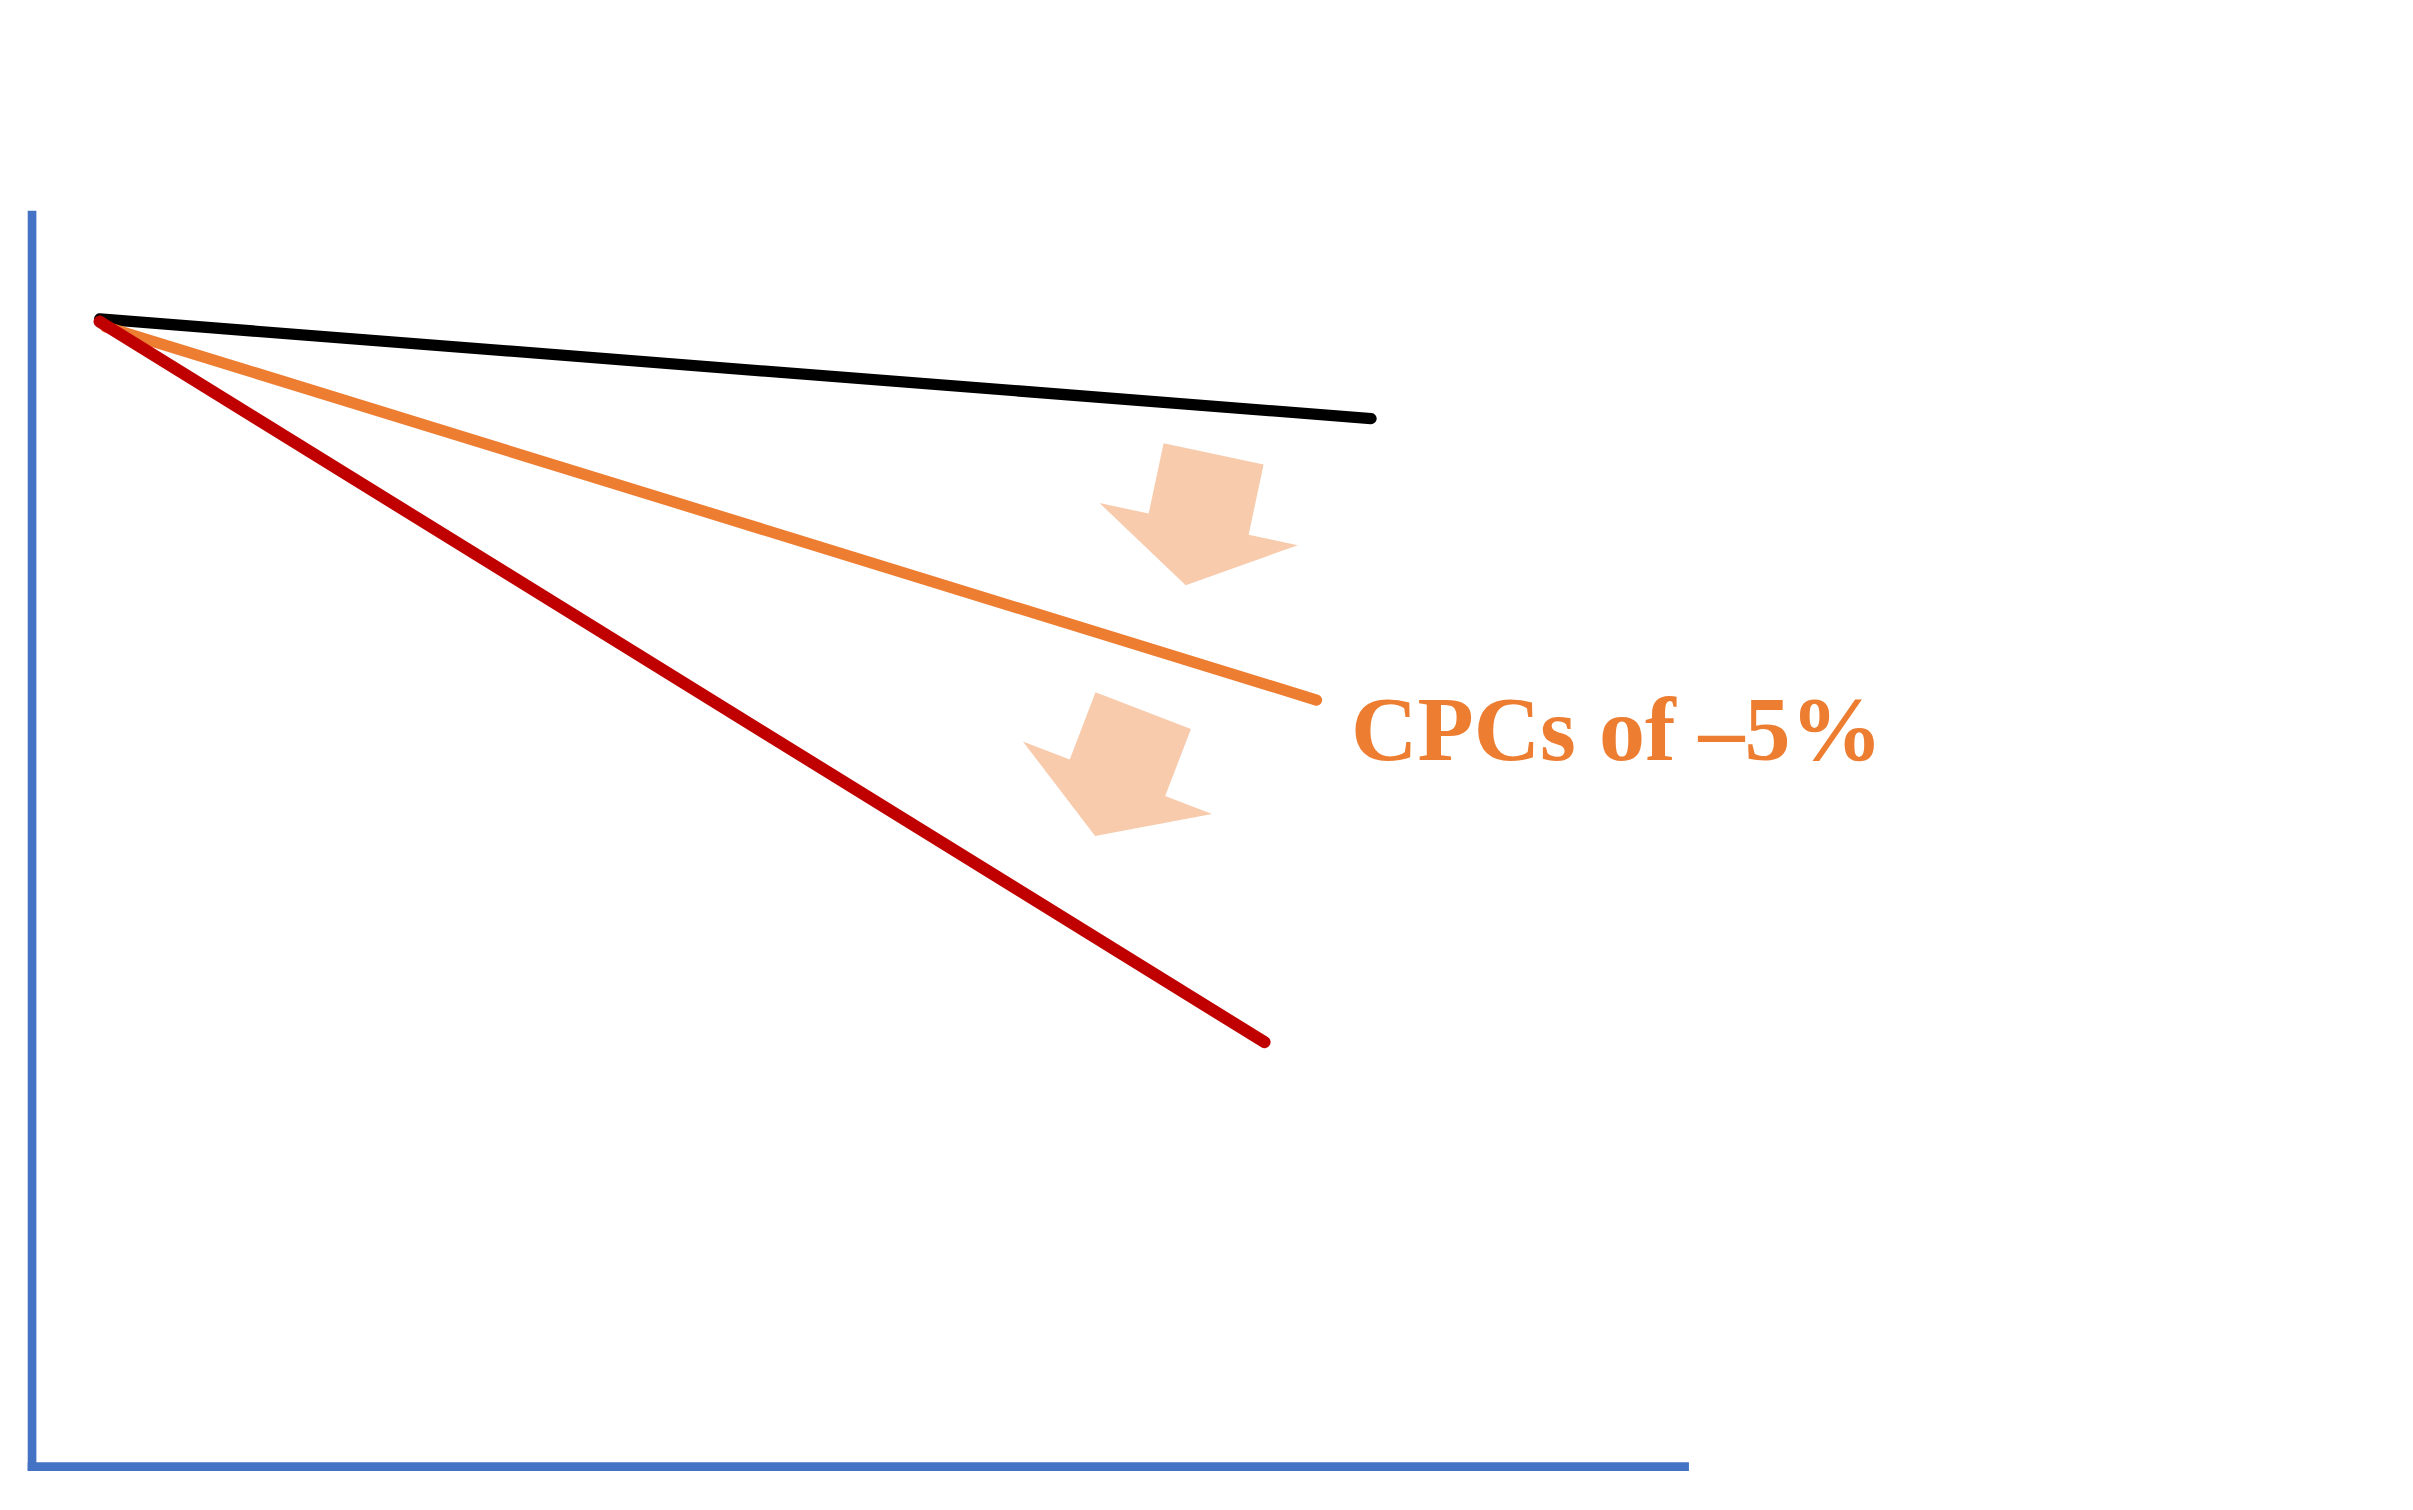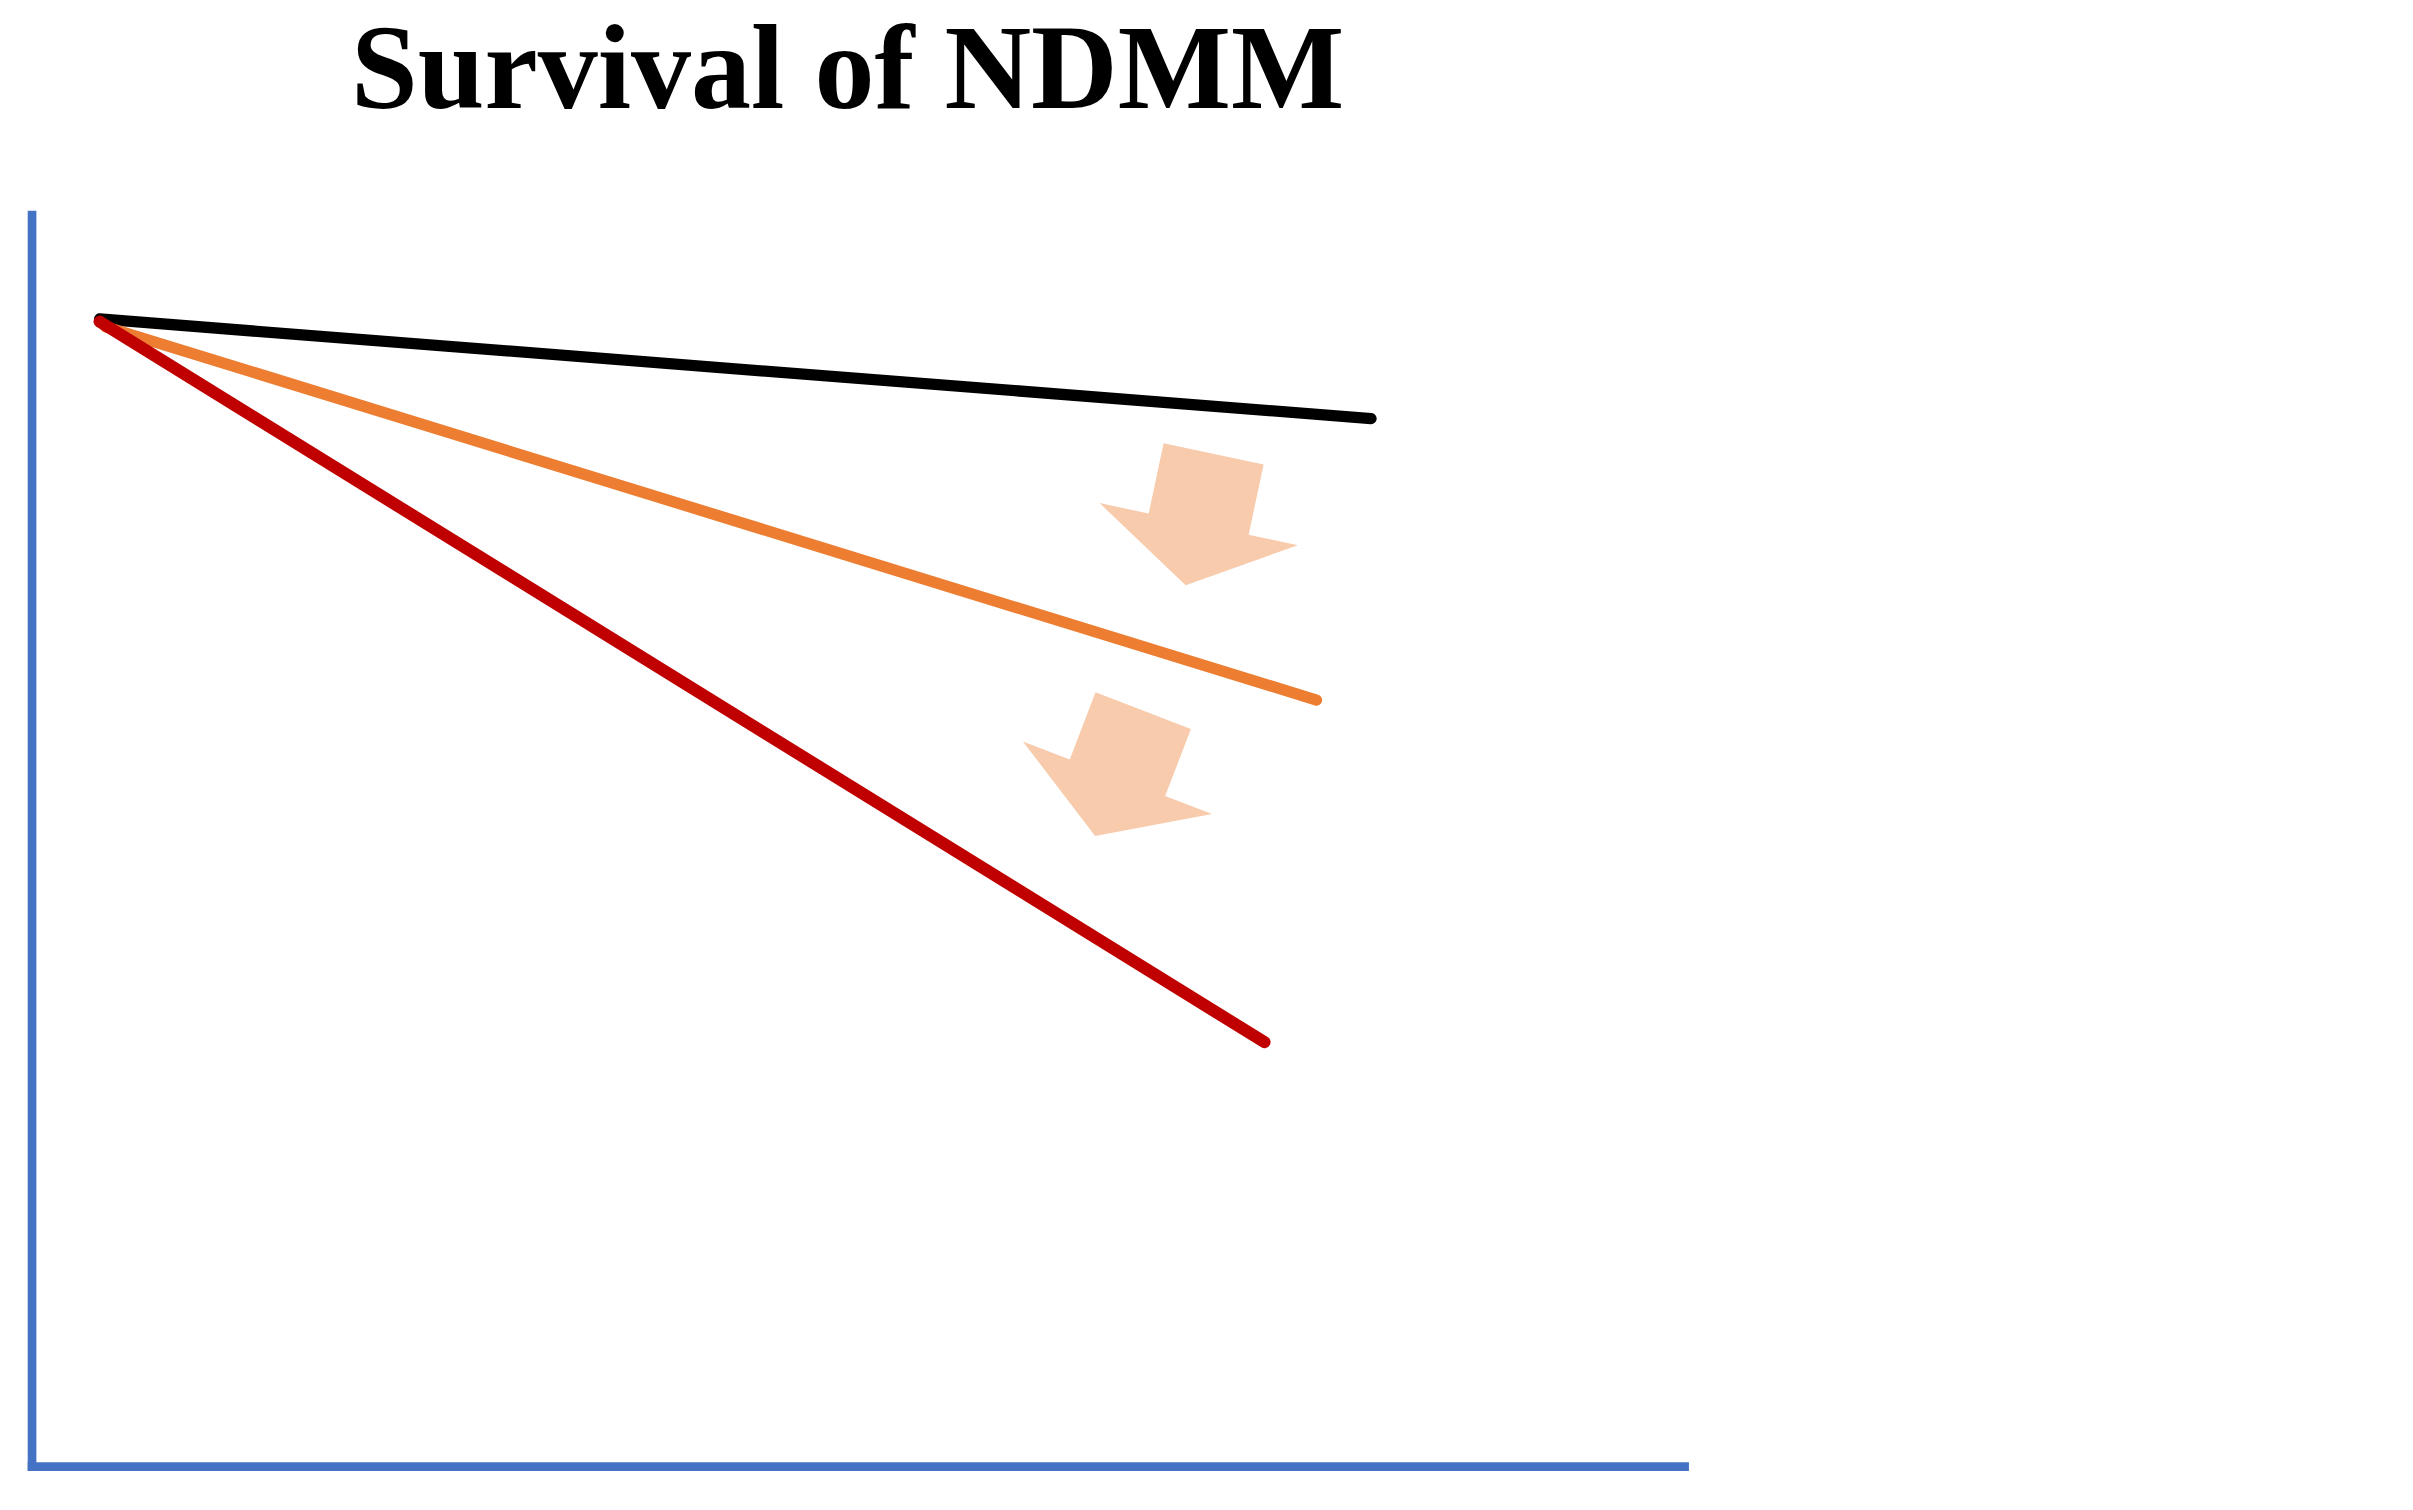--- a/index.html
+++ b/index.html
@@ -55,34 +55,36 @@
     font-size: 92px;
     line-height: 1.25;
     color: #C00000;
   }
 </style>
 </head>
 <body>
 
 <div id="stage">
 
-  <div class="label" id="figure-title">Survival of NDMM</div>
 
   <svg id="chart-svg" viewBox="0 0 2786 1744">
 
     <line x1="37" y1="243" x2="37" y2="1698" stroke-width="10" stroke="#4472C4"></line>
     <line x1="32" y1="1693" x2="1950" y2="1693" stroke-width="10" stroke="#4472C4"></line>
 
     <line x1="115" y1="368" x2="1583" y2="483" stroke-width="13" stroke-linecap="round" stroke="#000000"></line>
     <line x1="122" y1="377" x2="1520" y2="808" stroke-width="13" stroke-linecap="round" stroke="#ED7D31"></line>
     <line x1="115" y1="371" x2="1460" y2="1203" stroke-width="14" stroke-linecap="round" stroke="#C00000"></line>
 
     <path d="M -59,-78 L 59,-78 L 59,5 L 117,5 L 0,77 L -117,5 L -59,5 Z" transform="translate(1385,600) rotate(12)" fill="#F7CBAC"></path>
     <path d="M -59,-78 L 59,-78 L 59,5 L 117,5 L 0,77 L -117,5 L -59,5 Z" transform="translate(1292,893) rotate(21)" fill="#F7CBAC"></path>
   </svg>
 
 
+  <div class="label" id="label-minus5">
+    <div>CPCs of –5%</div>
+  </div>
 
   <div class="label" id="label-over5">
   </div>
 
 </div>
 
 
 </body></html>

